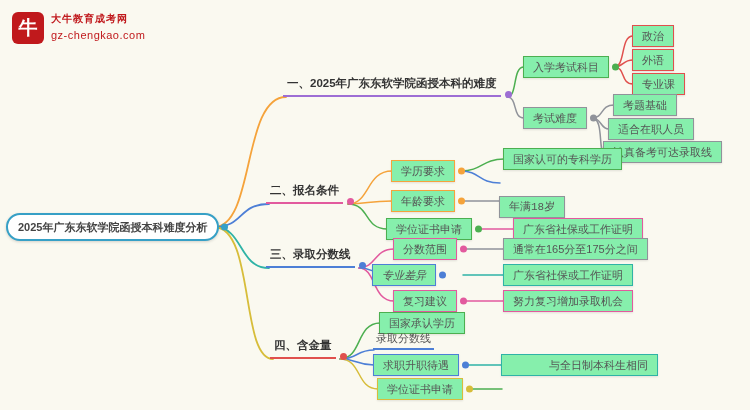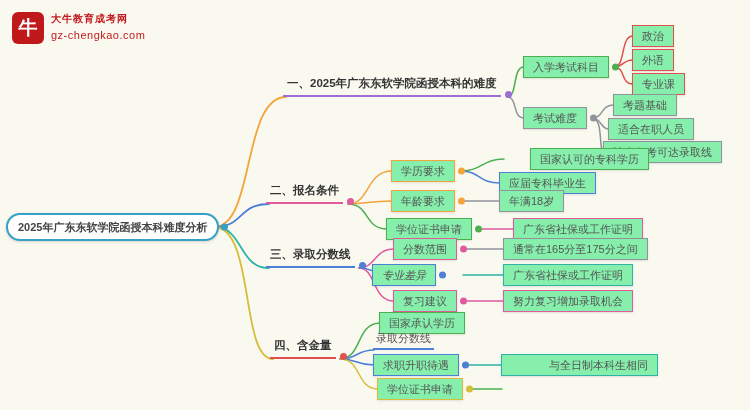--- a/index.html
+++ b/index.html
@@ -128,24 +128,23 @@
   <div class="node b-red" style="left:632px; top:25px;">政治</div>
   <div class="node b-red" style="left:632px; top:49px;">外语</div>
   <div class="node b-red" style="left:632px; top:73px;">专业课</div>
   <div class="node b-gray dotted dot-gray" style="left:523px; top:107px;">考试难度</div>
   <div class="node b-gray" style="left:613px; top:94px;">考题基础</div>
   <div class="node b-gray" style="left:608px; top:118px;">适合在职人员</div>
   <div class="node b-gray" style="left:603px; top:141px;">认真备考可达录取线</div>
 
   <div class="label u-pink dotted dot-pink" style="left:266px; top:182px;">二、报名条件</div>
   <div class="node b-orange dotted dot-orange" style="left:391px; top:160px;">学历要求</div>
-  <div class="node b-green" style="left:530px; top:148px;">国家认可的专科学历</div>
-  <div class="node b-blue" style="left:499px; top:172px;">应届专科毕业生</div>
+  <div class="node b-green" style="left:503px; top:148px;">国家认可的专科学历</div>
   <div class="node b-orange dotted dot-orange" style="left:391px; top:190px;">年龄要求</div>
-  <div class="node b-gray" style="left:499px; top:190px;">年满18岁</div>
+  <div class="node b-gray" style="left:499px; top:196px;font-family:Liberation Mono, monospace;">年满18岁</div>
   <div class="node b-green dotted dot-green" style="left:386px; top:218px;">学位证书申请</div>
   <div class="node b-pink" style="left:513px; top:218px;">广东省社保或工作证明</div>
 
   <div class="label u-blue dotted dot-blue" style="left:266px; top:246px;">三、录取分数线</div>
   <div class="node b-pink dotted dot-pink" style="left:393px; top:238px;">分数范围</div>
   <div class="node b-gray" style="left:503px; top:238px;">通常在165分至175分之间</div>
   <div class="node b-blue dotted dot-blue" style="left:372px; top:264px;font-style:italic;">专业差异</div>
   <div class="node b-teal" style="left:503px; top:264px;">广东省社保或工作证明</div>
   <div class="node b-pink dotted dot-pink" style="left:393px; top:290px;">复习建议</div>
   <div class="node b-pink" style="left:503px; top:290px;">努力复习增加录取机会</div>

